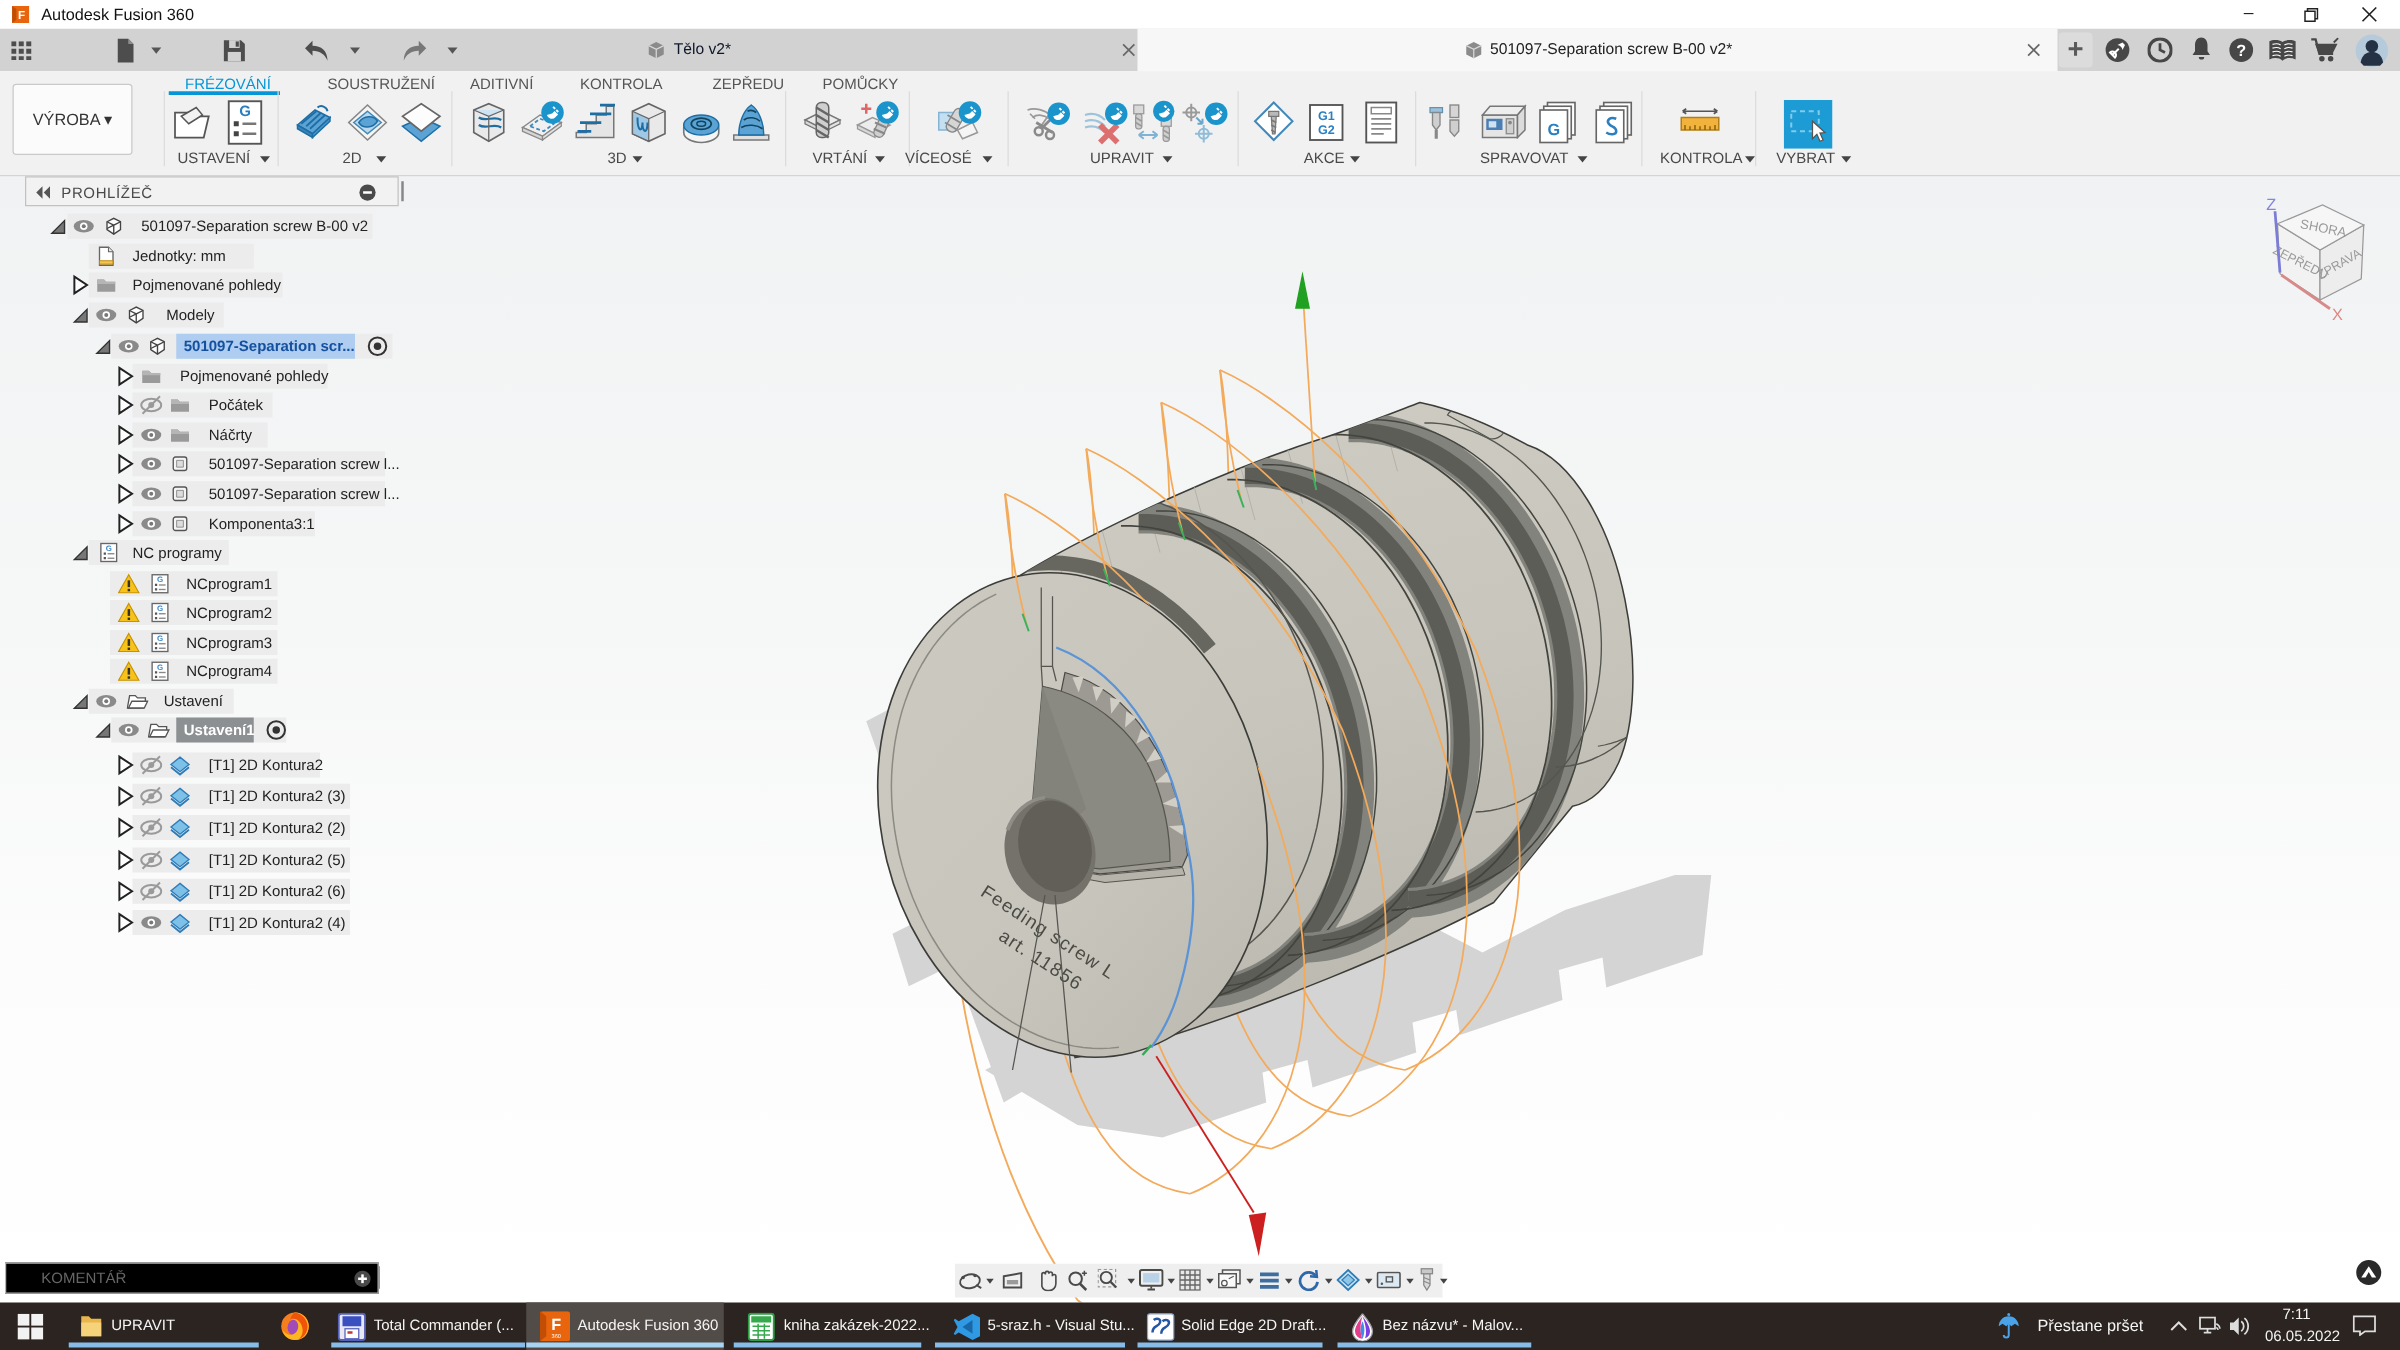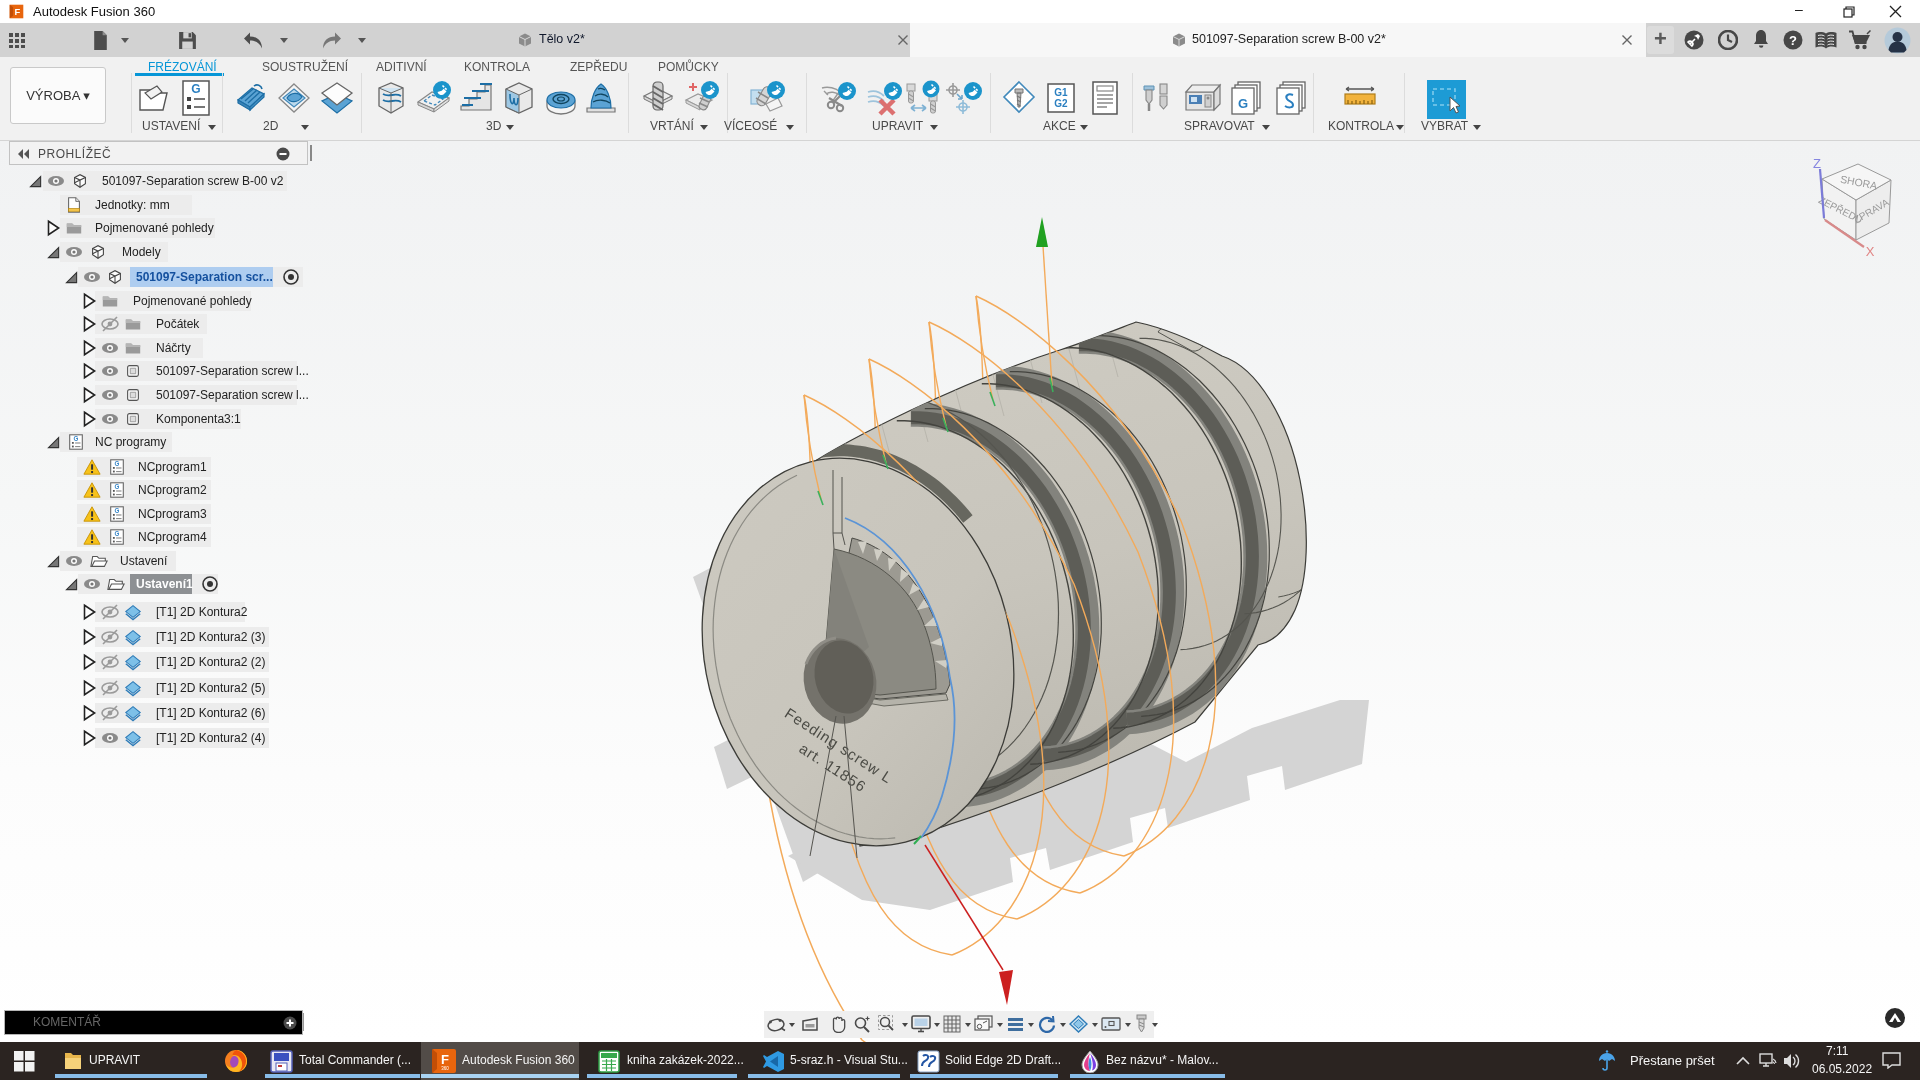--- a/index.html
+++ b/index.html
@@ -23,21 +23,21 @@
 .rtab.active{color:#0696d7;}
 #rtabline{position:absolute;left:135px;top:16px;width:89px;height:3px;background:#0696d7;}
 .glabel{position:absolute;top:62px;font-size:12px;color:#494949;white-space:nowrap;}
 .gcaret{position:absolute;top:68px;width:0;height:0;border-left:4px solid transparent;border-right:4px solid transparent;border-top:5px solid #444;}
 .gsep{position:absolute;top:16px;width:1px;height:60px;background:#dcdcdc;}
 #vyroba-btn{position:absolute;left:10px;top:10px;width:96px;height:57px;background:#fbfbfb;border:1px solid #c9c9c9;border-radius:3px;font-size:13px;color:#333;text-align:center;line-height:55px;}
 .ricon{position:absolute;top:23px;}
 
 #viewport{left:0;top:141px;width:1920px;height:901px;background:linear-gradient(#f1f2f3 0%,#f6f7f7 40%,#fcfcfc 70%,#ffffff 100%);}
 
-#browser{left:5px;top:141px;width:320px;height:660px;}
+#browser{left:16px;top:141px;width:320px;height:660px;}
 #bheader{position:absolute;left:4px;top:0px;width:299px;height:24px;background:#f2f2f2;border:1px solid #c2c2c2;color:#4a4a4a;font-size:12px;}
 .trow{position:absolute;height:20px;background:#ececec;}
 .tlabel{position:absolute;font-size:12px;color:#222;line-height:20px;white-space:nowrap;}
 
 #comment{left:4px;top:1010px;width:299px;height:25px;background:#000000;border:1px solid #b5b5b5;}
 
 #navbar{left:764px;top:1011px;width:390px;height:27px;background:#efefef;}
 .ncaret{position:absolute;top:12px;width:0;height:0;border-left:3.5px solid transparent;border-right:3.5px solid transparent;border-top:4.5px solid #444;}
 
 #taskbar{left:0;top:1042px;width:1920px;height:38px;background:#2b2421;}
@@ -362,21 +362,21 @@
     <div class="gsep" style="left:361px"></div>
     <div class="gsep" style="left:628px"></div>
     <div class="gsep" style="left:727px"></div>
     <div class="gsep" style="left:806px"></div>
     <div class="gsep" style="left:990px"></div>
     <div class="gsep" style="left:1132px"></div>
     <div class="gsep" style="left:1313px"></div>
     <div class="gsep" style="left:1404px"></div>
     <div class="glabel" style="left:142px">USTAVENÍ</div>
       <div class="gcaret" style="left:208px"></div>
-    <div class="glabel" style="left:263px">2D</div>
+    <div class="glabel" style="left:274px">2D</div>
       <div class="gcaret" style="left:301px"></div>
     <div class="glabel" style="left:486px">3D</div>
       <div class="gcaret" style="left:506px"></div>
     <div class="glabel" style="left:650px">VRTÁNÍ</div>
       <div class="gcaret" style="left:700px"></div>
     <div class="glabel" style="left:724px">VÍCEOSÉ</div>
       <div class="gcaret" style="left:786px"></div>
     <div class="glabel" style="left:872px">UPRAVIT</div>
       <div class="gcaret" style="left:930px"></div>
     <div class="glabel" style="left:1043px">AKCE</div>

